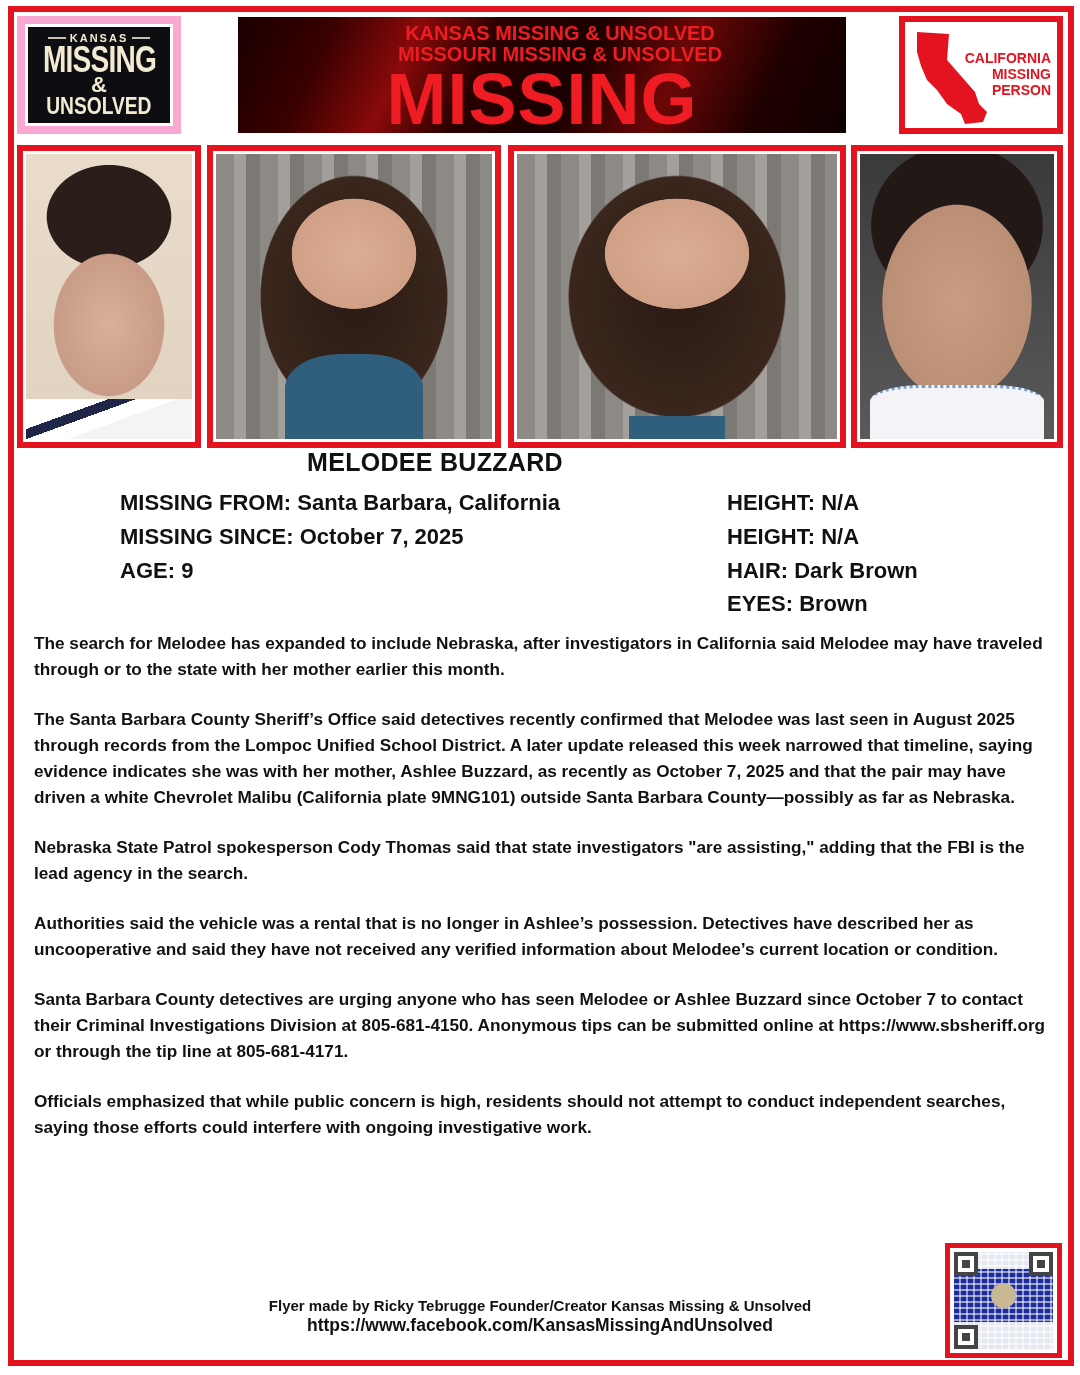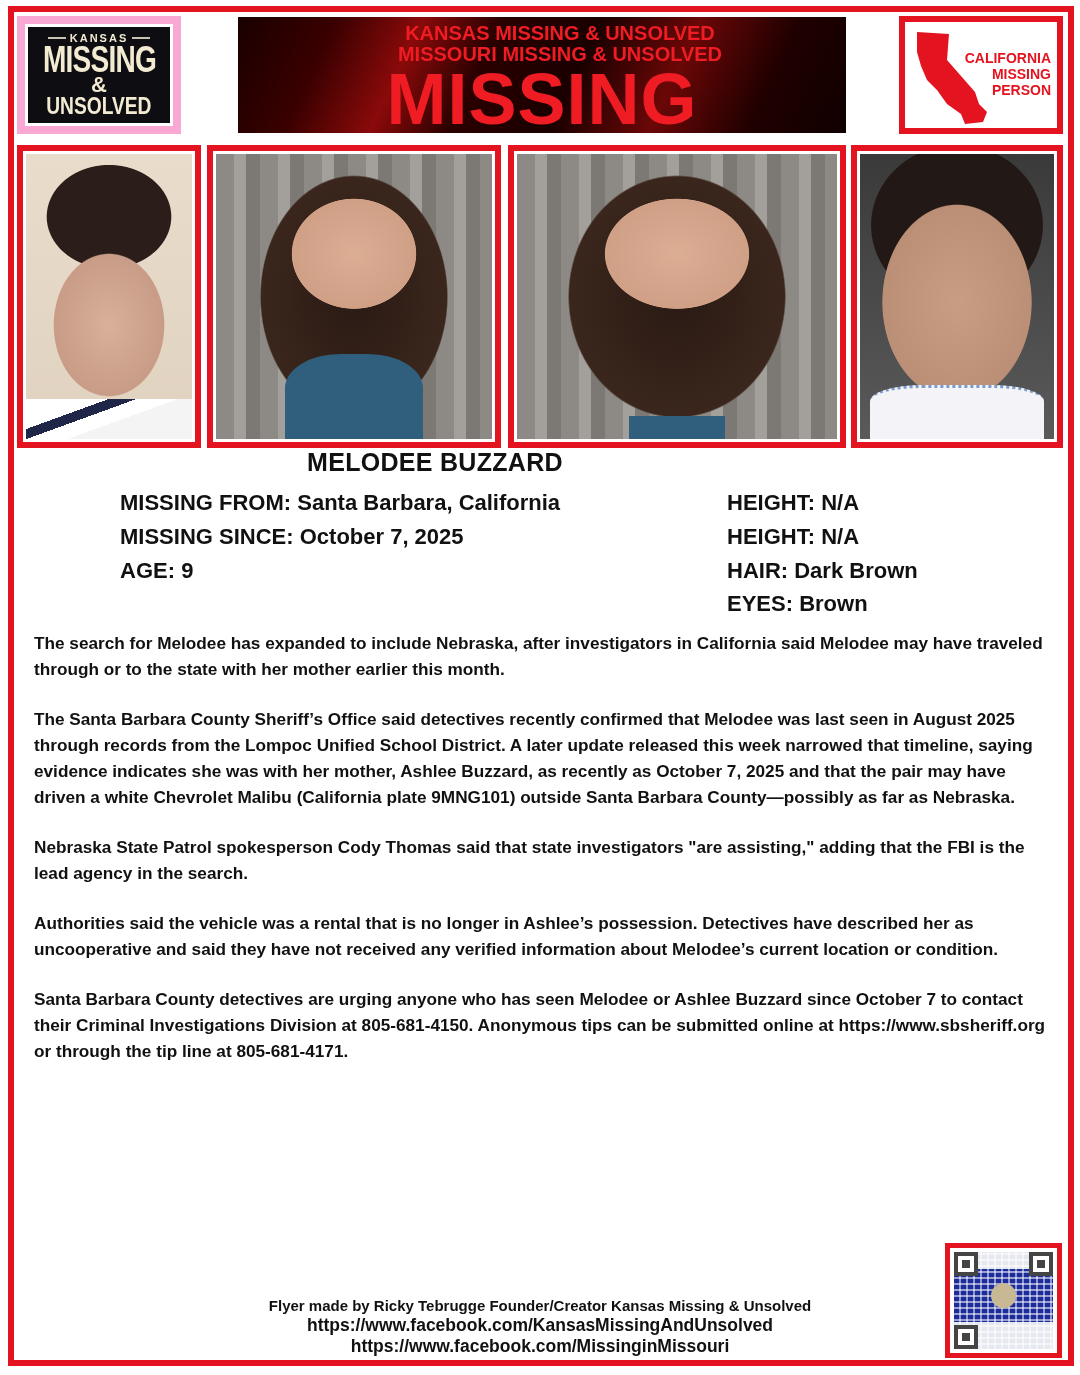--- a/index.html
+++ b/index.html
@@ -142,26 +142,26 @@
   <span>EYES:</span>
   <span>Brown</span>
 </div>
 
 <div class="body">
   <p>The search for Melodee has expanded to include Nebraska, after investigators in California said Melodee may have traveled through or to the state with her mother earlier this month.</p>
   <p>The Santa Barbara County Sheriff’s Office said detectives recently confirmed that Melodee was last seen in August 2025 through records from the Lompoc Unified School District. A later update released this week narrowed that timeline, saying evidence indicates she was with her mother, Ashlee Buzzard, as recently as October 7, 2025 and that the pair may have driven a white Chevrolet Malibu (California plate 9MNG101) outside Santa Barbara County—possibly as far as Nebraska.</p>
   <p>Nebraska State Patrol spokesperson Cody Thomas said that state investigators "are assisting," adding that the FBI is the lead agency in the search.</p>
   <p>Authorities said the vehicle was a rental that is no longer in Ashlee’s possession. Detectives have described her as uncooperative and said they have not received any verified information about Melodee’s current location or condition.</p>
   <p>Santa Barbara County detectives are urging anyone who has seen Melodee or Ashlee Buzzard since October 7 to contact their Criminal Investigations Division at 805-681-4150. Anonymous tips can be submitted online at https://www.sbsheriff.org or through the tip line at 805-681-4171.</p>
+  <p>Officials emphasized that while public concern is high, residents should not attempt to conduct independent searches, saying those efforts could interfere with ongoing investigative work.</p>
 </div>
 
 <div class="footer">
   <div class="credit">Flyer made by Ricky Tebrugge Founder/Creator Kansas Missing &amp; Unsolved</div>
   <a class="link">https://www.facebook.com/KansasMissingAndUnsolved</a>
-  <a class="link">https://www.facebook.com/MissinginMissouri</a>
 </div>
 
 <div class="qr">
   <div class="code">
     <div class="finder f-tl"></div>
     <div class="finder f-tr"></div>
     <div class="finder f-bl"></div>
   </div>
 </div>
 

